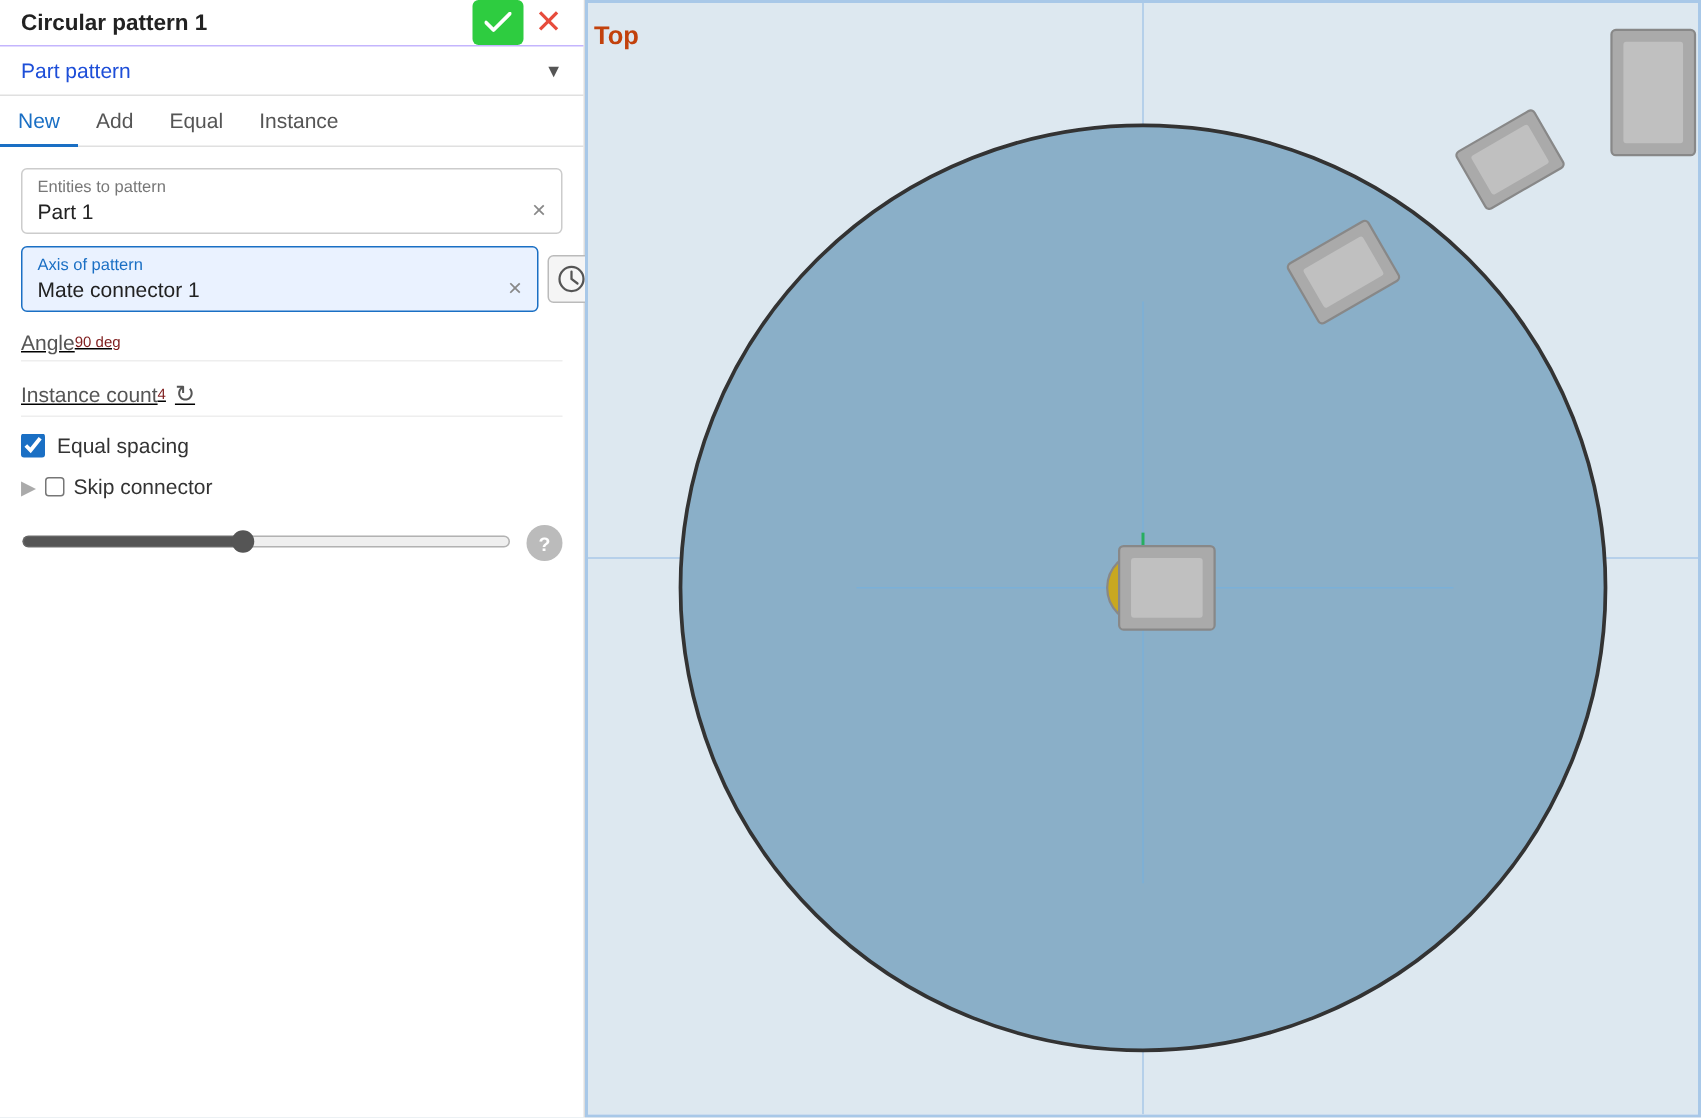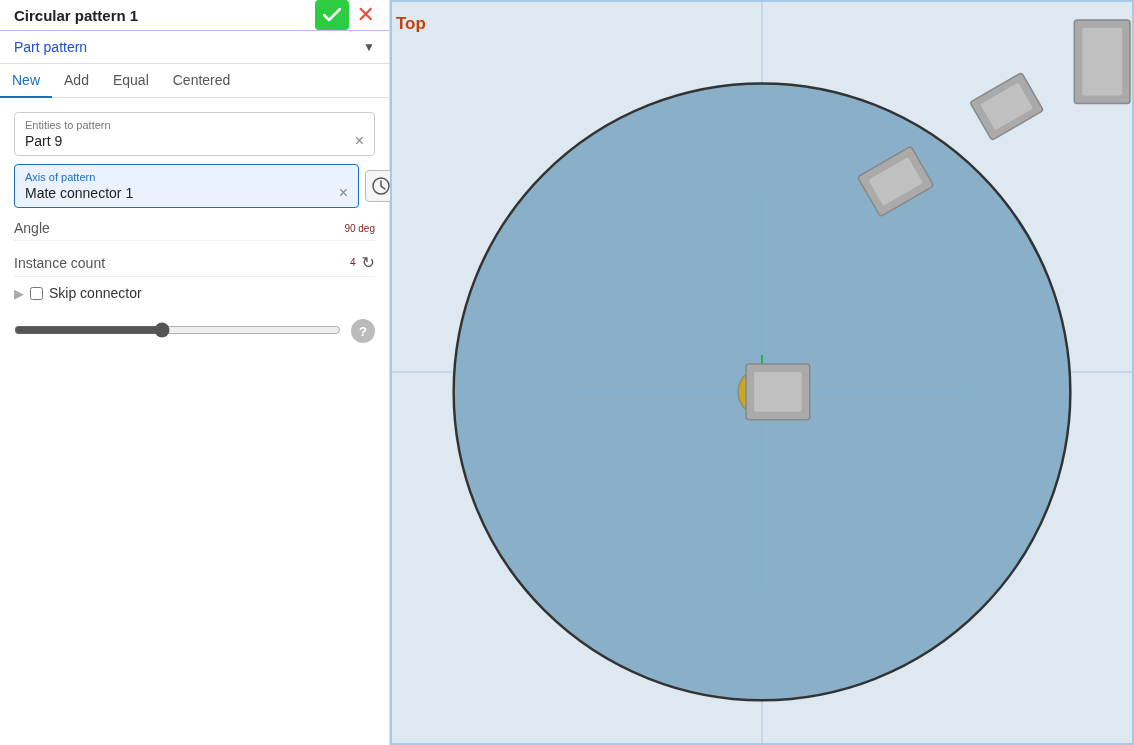--- a/index.html
+++ b/index.html
@@ -170,23 +170,23 @@
       justify-content: center;
       cursor: pointer;
       color: #555;
       font-size: 18px;
     }
 
     
     .param-row {
       display: flex;
       align-items: center;
-      justify-content: space-between;
       padding: 4px 0;
       border-bottom: 1px solid #eee;
+      text-decoration: underline;
     }
 
     .param-label {
       color: #555;
       font-size: 14px;
     }
 
     .param-value-row {
       display: flex;
       align-items: center;
@@ -310,30 +310,30 @@
 
   <div class="pattern-type-row">
     <span class="pattern-type-label">Part pattern</span>
     <span class="dropdown-arrow">▼</span>
   </div>
 
   <div class="tabs">
     <div class="tab active">New</div>
     <div class="tab">Add</div>
     <div class="tab">Equal</div>
-    <div class="tab">Centered</div>
+    <div class="tab">Instance</div>
   </div>
 
   <div class="form-area">
 
     <div style="position:relative;">
       <div class="field-group">
         <div class="field-label">Entities to pattern</div>
         <div class="field-value-row">
-          <span class="field-value">Part 9</span>
+          <span class="field-value">Part 1</span>
           <span class="field-clear">×</span>
         </div>
       </div>
     </div>
 
     <div style="position:relative; margin-right: 16px;">
       <div class="field-group active">
         <div class="field-label">Axis of pattern</div>
         <div class="field-value-row">
           <span class="field-value">Mate connector 1</span>
@@ -357,20 +357,24 @@
     </div>
 
     <div class="param-row">
       <span class="param-label">Instance count</span>
       <div class="param-value-row">
         <span class="param-value">4</span>
         <span class="refresh-icon">↻</span>
       </div>
     </div>
 
+    <div class="checkbox-row">
+      <input type="checkbox" id="equal-spacing" checked="" style="">
+      <label for="equal-spacing" class="checkbox-label">Equal spacing</label>
+    </div>
 
 
     <div class="skip-row">
       <span class="skip-arrow">▶</span>
       <input type="checkbox" id="skip-instances" style="">
       <label for="skip-instances" class="checkbox-label">Skip connector</label>
     </div>
 
     <div class="slider-row">
       <div class="slider-container">

